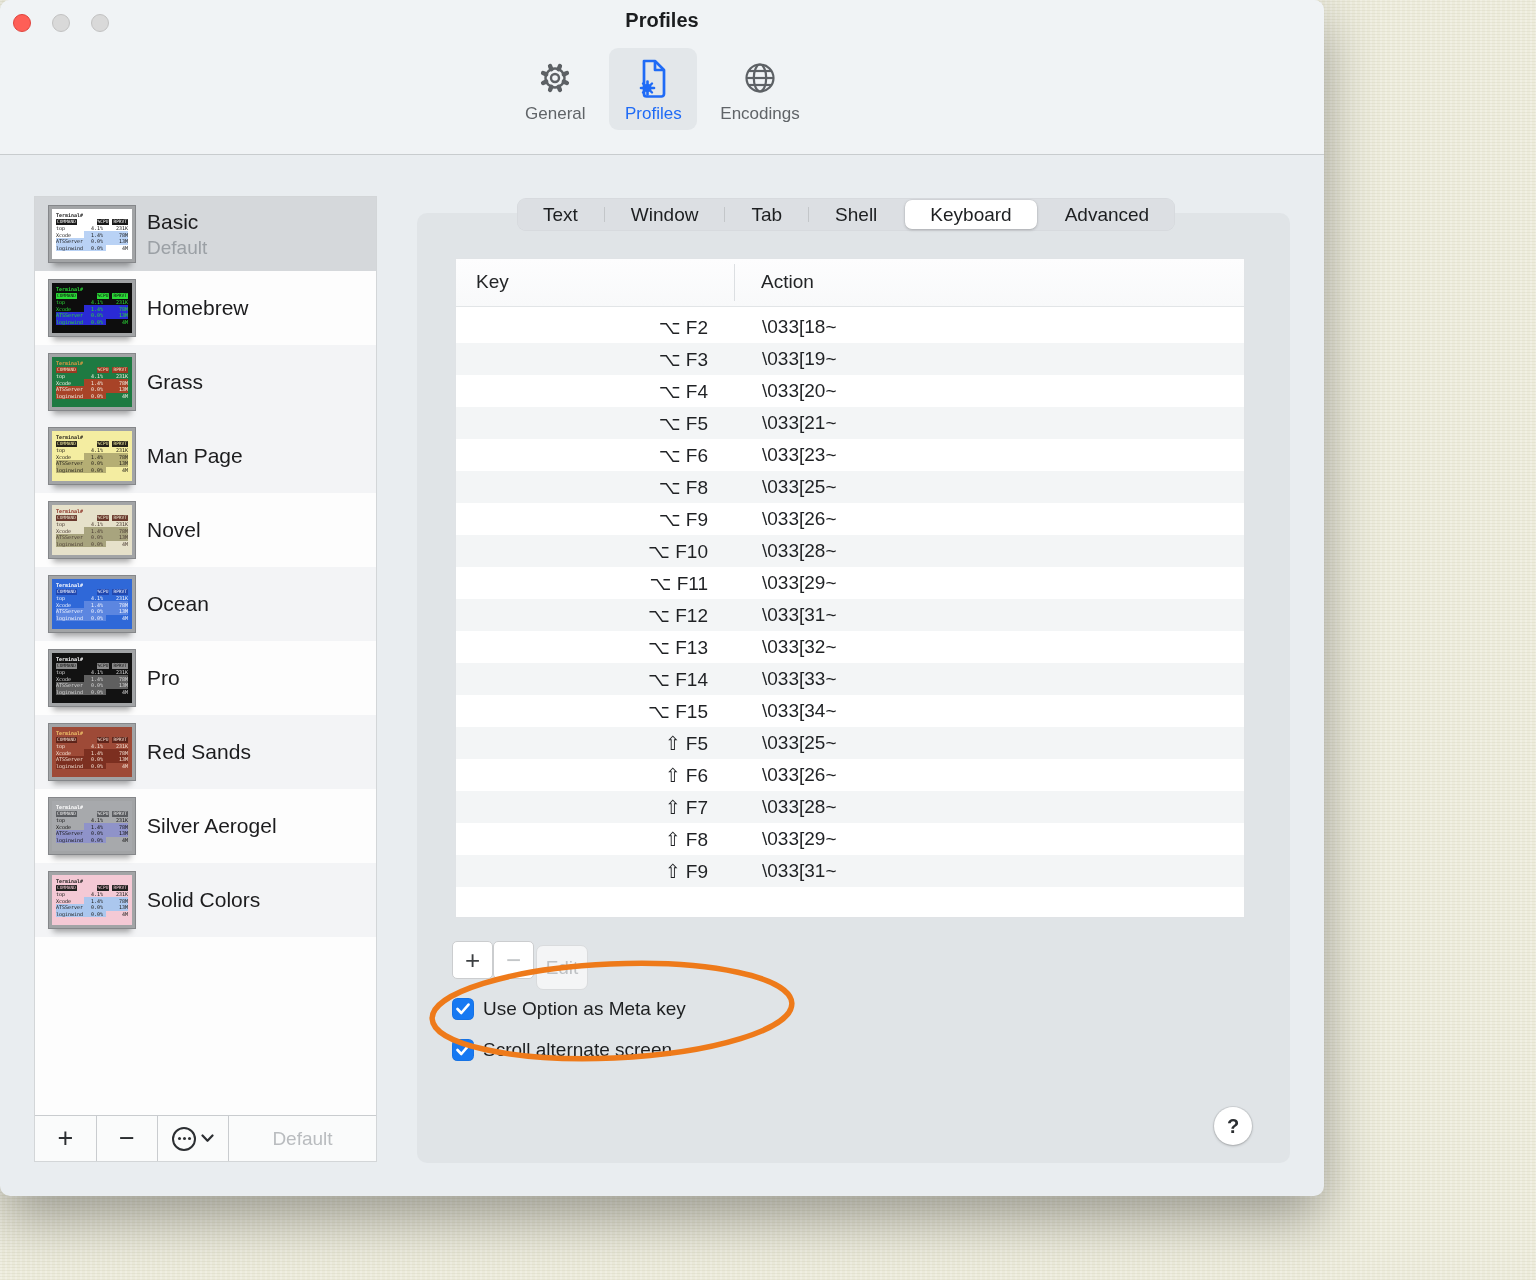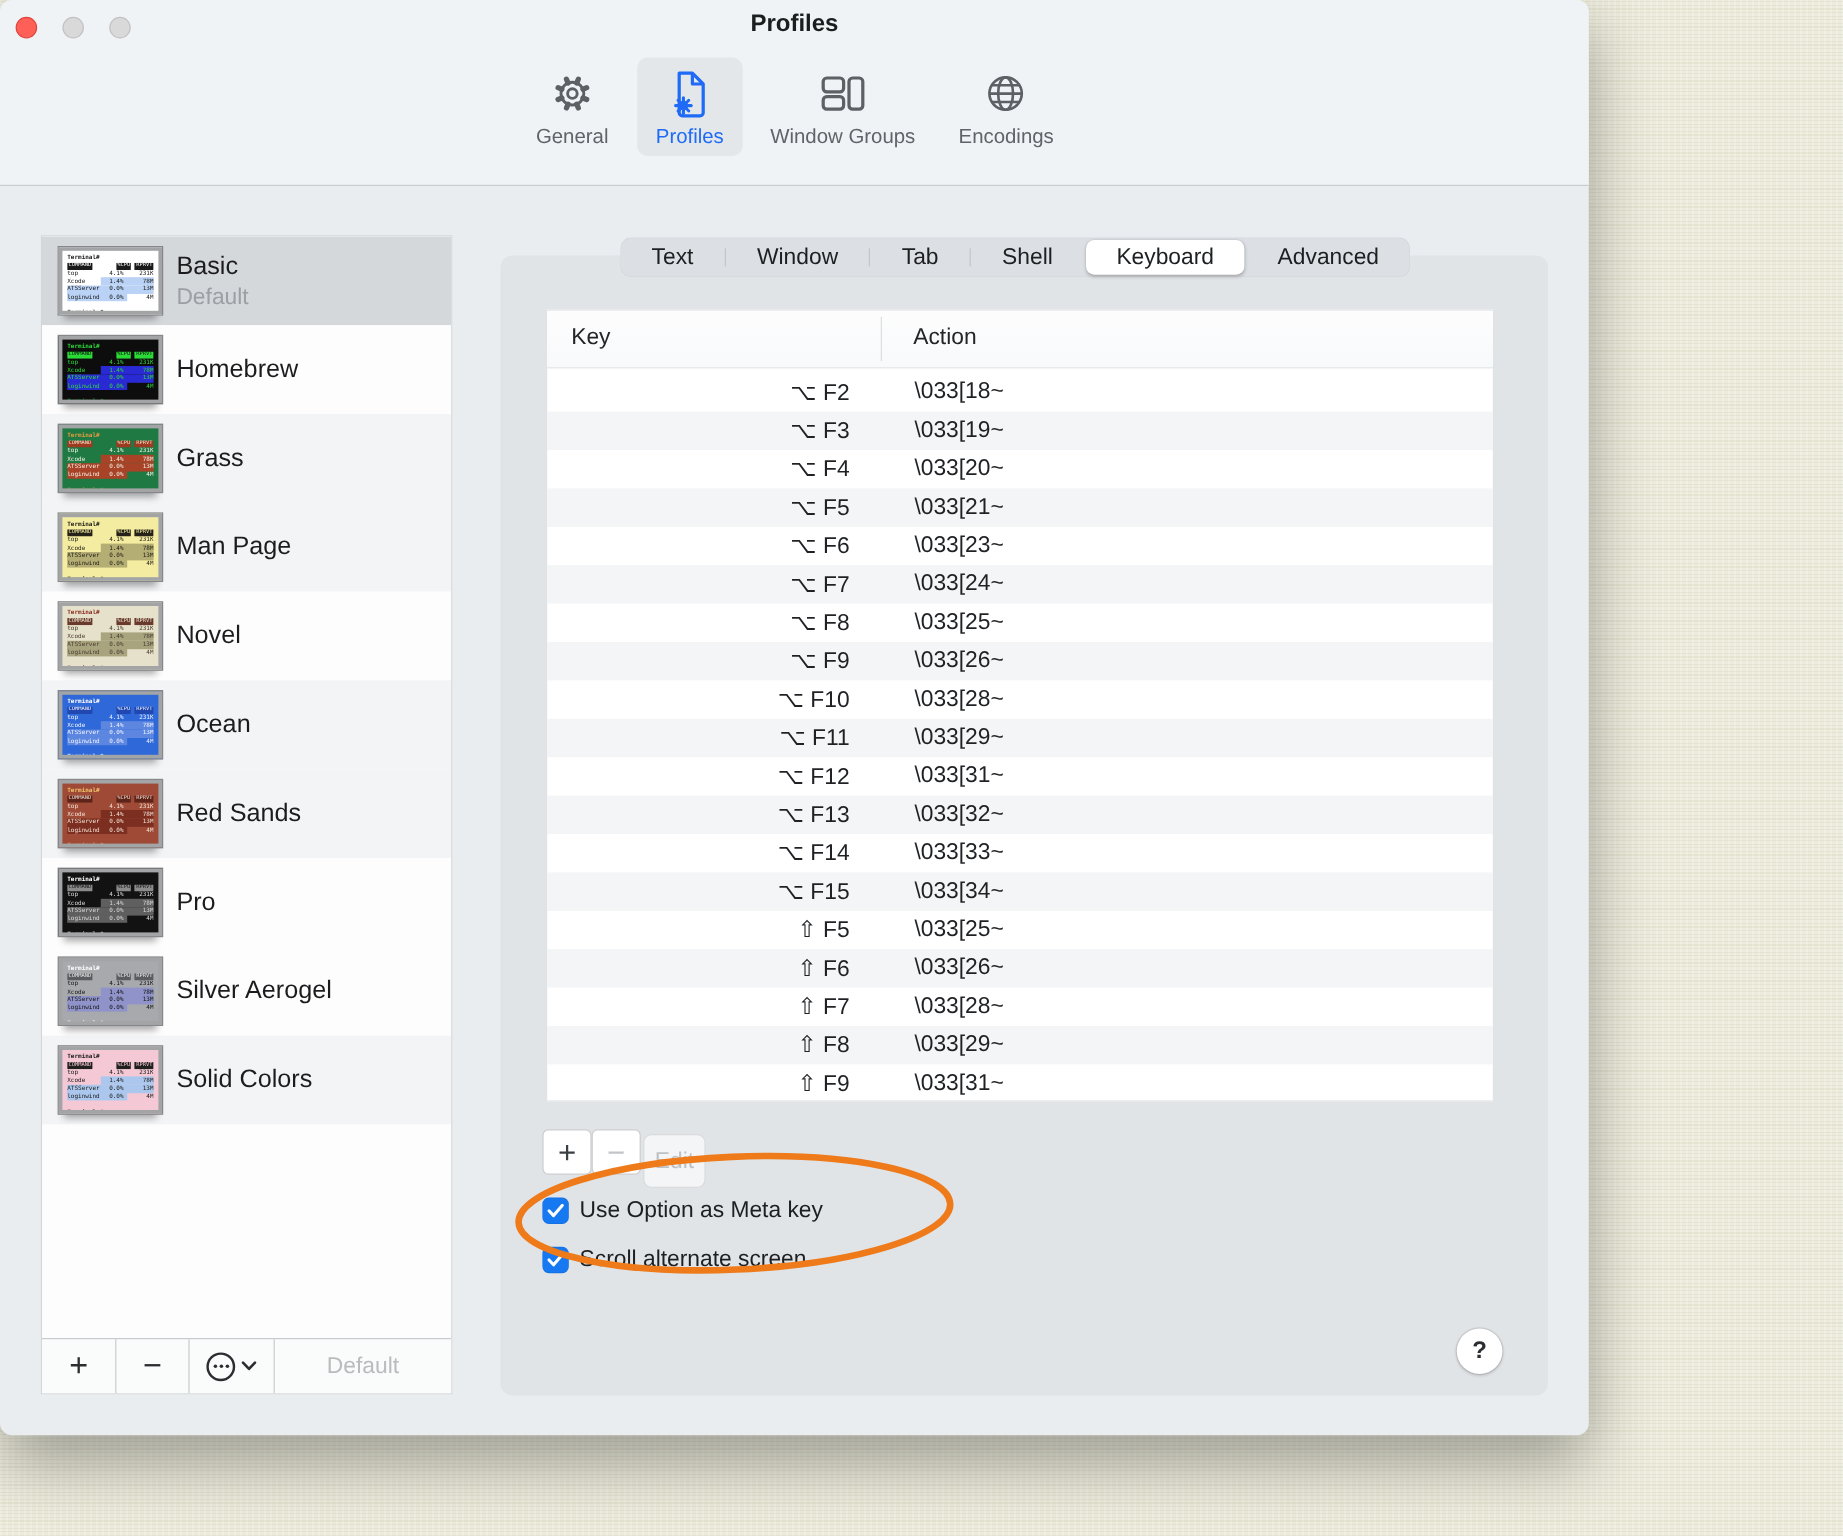--- a/index.html
+++ b/index.html
@@ -200,30 +200,20 @@
       <line x1="14.5" y1="24.5" x2="14.5" y2="37.5" stroke="#1f6bf6" stroke-width="2.6" stroke-linecap="round"></line>
       <line x1="8" y1="31" x2="21" y2="31" stroke="#1f6bf6" stroke-width="2.6" stroke-linecap="round"></line>
       <line x1="10" y1="26.5" x2="19" y2="35.5" stroke="#1f6bf6" stroke-width="2.4" stroke-linecap="round"></line>
       <line x1="19" y1="26.5" x2="10" y2="35.5" stroke="#1f6bf6" stroke-width="2.4" stroke-linecap="round"></line>
               </svg>
             </div>
             <div class="tb-label">Profiles</div>
           </div>
           <div class="tb-item">
             <div class="tb-icon">
-              <svg width="46" height="40" viewBox="0 0 46 40" fill="none" stroke="#5d6165" stroke-width="2.7">
-      <rect x="7" y="7" width="17" height="11.5" rx="3"></rect>
-      <rect x="7" y="22.5" width="17" height="10.5" rx="3"></rect>
-      <rect x="28.5" y="7" width="11.5" height="26" rx="3"></rect>
-              </svg>
-            </div>
-            <div class="tb-label">Window Groups</div>
-          </div>
-          <div class="tb-item">
-            <div class="tb-icon">
               <svg width="40" height="40" viewBox="0 0 40 40" fill="none" stroke="#5d6165" stroke-width="2.2">
       <circle cx="20" cy="20" r="13.5"></circle>
       <ellipse cx="20" cy="20" rx="6.2" ry="13.5"></ellipse>
       <line x1="6.5" y1="20" x2="33.5" y2="20"></line>
       <line x1="8.5" y1="13" x2="31.5" y2="13"></line>
       <line x1="8.5" y1="27" x2="31.5" y2="27"></line>
               </svg>
             </div>
             <div class="tb-label">Encodings</div>
           </div>
@@ -514,20 +504,68 @@
                   <div class="t-line">
                     <span class="t-prompt" style="color:#ffffff">Terminal #</span>
                   </div>
                 </div>
               </div>
             </div>
             <div class="p-label">
               <div class="p-name">Ocean</div>
             </div>
           </div>
+          <div class="profile-row">
+            <div class="thumb-wrap">
+              <div class="thumb" style="background: rgb(18, 18, 18);">
+                <div class="hl" style="left: 40%; width: 55%; top: 22px; background: rgb(95, 95, 95);"></div>
+                <div class="hl" style="left: 5%; width: 90%; top: 28.5px; background: rgb(95, 95, 95);"></div>
+                <div class="hl" style="left: 5%; width: 62%; top: 35px; background: rgb(95, 95, 95);"></div>
+                <div class="t-inner">
+                  <div class="t-line">
+                    <span class="t-title" style="color:#ffffff">Terminal#</span>
+                  </div>
+                  <div class="t-line">
+                    <span class="t-chip" style="background:#8a8a8a;color:#121212">COMMAND</span>
+    <span style="flex:1"></span>
+    <span class="t-chip" style="background:#8a8a8a;color:#121212">%CPU</span>
+    <span style="width:3px"></span>
+    <span class="t-chip" style="background:#8a8a8a;color:#121212">RPRVT</span>
+                  </div>
+                  <div class="t-line" style="color: rgb(216, 216, 216);">
+                    <span class="t-name">top</span>
+                    <span class="t-v1">4.1%</span>
+                    <span class="t-v2">231K</span>
+                  </div>
+                  <div class="t-line" style="color: rgb(216, 216, 216);">
+                    <span class="t-name">Xcode</span>
+                    <span class="t-v1">1.4%</span>
+                    <span class="t-v2">78M</span>
+                  </div>
+                  <div class="t-line" style="color: rgb(216, 216, 216);">
+                    <span class="t-name">ATSServer</span>
+                    <span class="t-v1">0.0%</span>
+                    <span class="t-v2">13M</span>
+                  </div>
+                  <div class="t-line" style="color: rgb(216, 216, 216);">
+                    <span class="t-name">loginwindow</span>
+                    <span class="t-v1">0.0%</span>
+                    <span class="t-v2">4M</span>
+                  </div>
+                  <div class="t-line"></div>
+                  <div class="t-line">
+                    <span class="t-prompt" style="color:#ffffff">Terminal #</span>
+                  </div>
+                </div>
+              </div>
+            </div>
+            <div class="p-label">
+              <div class="p-name">Pro</div>
+            </div>
+          </div>
           <div class="profile-row alt">
             <div class="thumb-wrap">
               <div class="thumb" style="background: rgb(158, 74, 55);">
                 <div class="hl" style="left: 40%; width: 55%; top: 22px; background: rgb(124, 47, 32);"></div>
                 <div class="hl" style="left: 5%; width: 90%; top: 28.5px; background: rgb(124, 47, 32);"></div>
                 <div class="hl" style="left: 5%; width: 62%; top: 35px; background: rgb(124, 47, 32);"></div>
                 <div class="t-inner">
                   <div class="t-line">
                     <span class="t-title" style="color:#f0c36a">Terminal#</span>
                   </div>
@@ -560,68 +598,20 @@
                   </div>
                   <div class="t-line"></div>
                   <div class="t-line">
                     <span class="t-prompt" style="color:#f0c36a">Terminal #</span>
                   </div>
                 </div>
               </div>
             </div>
             <div class="p-label">
               <div class="p-name">Red Sands</div>
-            </div>
-          </div>
-          <div class="profile-row">
-            <div class="thumb-wrap">
-              <div class="thumb" style="background: rgb(18, 18, 18);">
-                <div class="hl" style="left: 40%; width: 55%; top: 22px; background: rgb(95, 95, 95);"></div>
-                <div class="hl" style="left: 5%; width: 90%; top: 28.5px; background: rgb(95, 95, 95);"></div>
-                <div class="hl" style="left: 5%; width: 62%; top: 35px; background: rgb(95, 95, 95);"></div>
-                <div class="t-inner">
-                  <div class="t-line">
-                    <span class="t-title" style="color:#ffffff">Terminal#</span>
-                  </div>
-                  <div class="t-line">
-                    <span class="t-chip" style="background:#8a8a8a;color:#121212">COMMAND</span>
-    <span style="flex:1"></span>
-    <span class="t-chip" style="background:#8a8a8a;color:#121212">%CPU</span>
-    <span style="width:3px"></span>
-    <span class="t-chip" style="background:#8a8a8a;color:#121212">RPRVT</span>
-                  </div>
-                  <div class="t-line" style="color: rgb(216, 216, 216);">
-                    <span class="t-name">top</span>
-                    <span class="t-v1">4.1%</span>
-                    <span class="t-v2">231K</span>
-                  </div>
-                  <div class="t-line" style="color: rgb(216, 216, 216);">
-                    <span class="t-name">Xcode</span>
-                    <span class="t-v1">1.4%</span>
-                    <span class="t-v2">78M</span>
-                  </div>
-                  <div class="t-line" style="color: rgb(216, 216, 216);">
-                    <span class="t-name">ATSServer</span>
-                    <span class="t-v1">0.0%</span>
-                    <span class="t-v2">13M</span>
-                  </div>
-                  <div class="t-line" style="color: rgb(216, 216, 216);">
-                    <span class="t-name">loginwindow</span>
-                    <span class="t-v1">0.0%</span>
-                    <span class="t-v2">4M</span>
-                  </div>
-                  <div class="t-line"></div>
-                  <div class="t-line">
-                    <span class="t-prompt" style="color:#ffffff">Terminal #</span>
-                  </div>
-                </div>
-              </div>
-            </div>
-            <div class="p-label">
-              <div class="p-name">Pro</div>
             </div>
           </div>
           <div class="profile-row">
             <div class="thumb-wrap">
               <div class="thumb" style="background: rgb(167, 169, 172);">
                 <div class="hl" style="left: 40%; width: 55%; top: 22px; background: rgb(143, 147, 201);"></div>
                 <div class="hl" style="left: 5%; width: 90%; top: 28.5px; background: rgb(143, 147, 201);"></div>
                 <div class="hl" style="left: 5%; width: 62%; top: 35px; background: rgb(143, 147, 201);"></div>
                 <div class="t-inner">
                   <div class="t-line">
@@ -768,24 +758,20 @@
           </div>
           <div class="trow">
             <div class="tkey">⌥ F5</div>
             <div class="taction">\033[21~</div>
           </div>
           <div class="trow">
             <div class="tkey">⌥ F6</div>
             <div class="taction">\033[23~</div>
           </div>
           <div class="trow">
-            <div class="tkey">⌥ F7</div>
-            <div class="taction">\033[24~</div>
-          </div>
-          <div class="trow">
             <div class="tkey">⌥ F8</div>
             <div class="taction">\033[25~</div>
           </div>
           <div class="trow">
             <div class="tkey">⌥ F9</div>
             <div class="taction">\033[26~</div>
           </div>
           <div class="trow">
             <div class="tkey">⌥ F10</div>
             <div class="taction">\033[28~</div>

